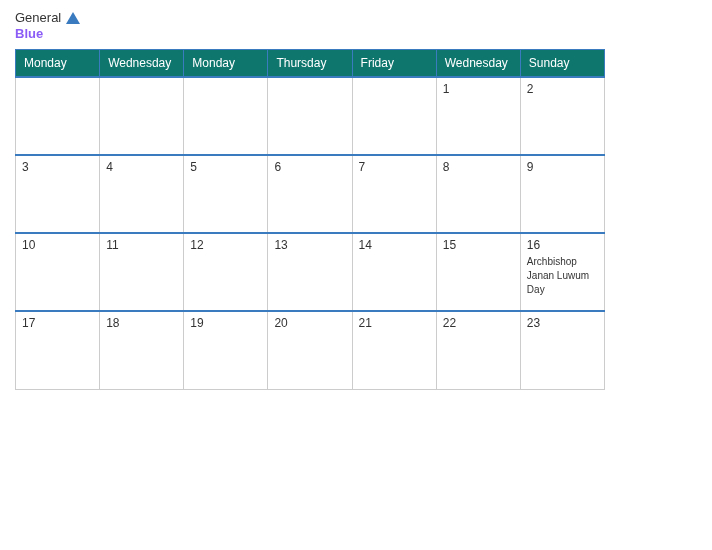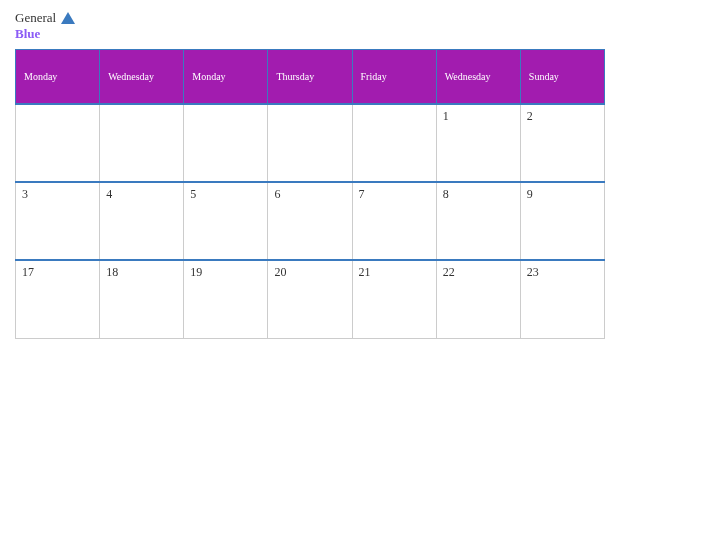--- a/index.html
+++ b/index.html
@@ -9,21 +9,20 @@
       background: #fff;
       font-family: Arial, sans-serif;
       overflow: hidden;
     }
 
     .calendar-container {
       width: 620px;
       height: 550px;
       background: #fff;
       padding: 10px 15px 10px 15px;
-      font-family: Liberation Serif, serif;
     }
 
     .header {
       display: flex;
       align-items: center;
       justify-content: space-between;
       margin-bottom: 8px;
     }
 
     .logo {
@@ -46,25 +45,25 @@
       min-width: 60px;
       text-align: right;
     }
 
     .calendar-grid {
       width: 100%;
       border-collapse: collapse;
     }
 
     .calendar-grid th {
-      background-color: #a21caf;
+      background-color: #0f766e;
       color: #fff;
       text-align: left;
-      padding: 21px 8px;
-      font-size: 10px;
+      padding: 6px 8px;
+      font-size: 12px;
       font-weight: normal;
       border: 1px solid #3a7abf;
     }
 
     .calendar-grid td {
       border: 1px solid #ccc;
       border-top: 2px solid #3a7abf;
       vertical-align: top;
       padding: 4px 6px;
       height: 78px;
@@ -149,20 +148,41 @@
           </td>
           <td>
             <span class="day-number">8</span>
           </td>
           <td>
             <span class="day-number">9</span>
           </td>
         </tr>
         <tr>
           <td>
+            <span class="day-number">10</span>
+          </td>
+          <td>
+            <span class="day-number">11</span>
+          </td>
+          <td>
+            <span class="day-number">12</span>
+          </td>
+          <td>
+            <span class="day-number">13</span>
+          </td>
+          <td>
+            <span class="day-number">14</span>
+          </td>
+          <td>
+            <span class="day-number">15</span>
+          </td>
+          <td><span class="day-number">16</span><span class="event-text">Archbishop Janan Luwum Day</span></td>
+        </tr>
+        <tr>
+          <td>
             <span class="day-number">17</span>
           </td>
           <td>
             <span class="day-number">18</span>
           </td>
           <td>
             <span class="day-number">19</span>
           </td>
           <td>
             <span class="day-number">20</span>

